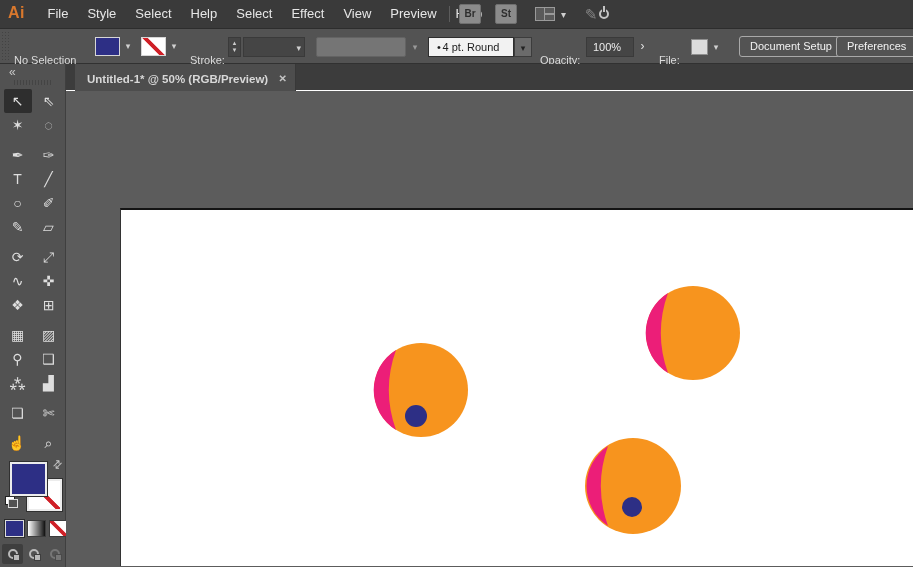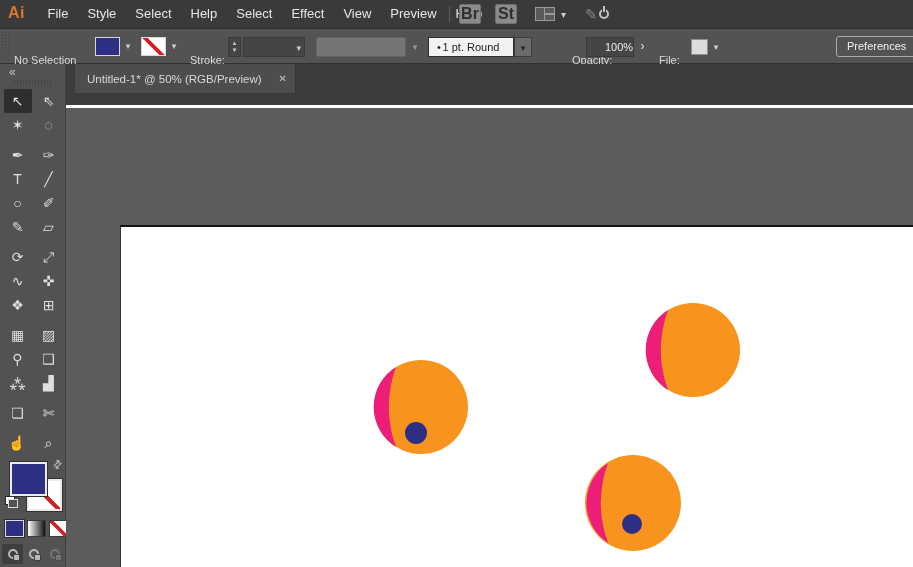--- a/index.html
+++ b/index.html
@@ -11,21 +11,21 @@
   }
 
   
   .menubar { position:relative; height:28px; background:#3a3a3a; color:#e3e3e3; }
   .ai-logo { position:absolute; left:8px; top:4px; font-size:16px; font-weight:bold; color:#d9782d; letter-spacing:.5px; }
   .menus { position:absolute; left:38px; top:0; height:28px; display:flex; align-items:center; }
   .menu-item { padding:0 9.5px; font-size:13px; color:#e6e6e6; line-height:28px; cursor:default; }
   .mb-right { position:absolute; left:440px; top:0; height:28px; display:flex; align-items:center; }
   .vsep { width:1px; height:16px; background:#5c5c5c; margin:0 9px; }
   .panel-btn { width:22px; height:20px; margin-right:14px; background:#8b8b8b; color:#2e2e2e;
-    border:1px solid #6f6f6f; border-radius:2px; font-size:16px; font-weight:bold;
+    border:1px solid #6f6f6f; border-radius:2px; font-size:10px; font-weight:bold;
     font-family:"Liberation Sans",sans-serif; line-height:18px; text-align:center; }
   .ws-icon { position:relative; width:20px; height:14px; background:#9a9a9a; margin-left:4px; }
   .ws-icon::before { content:''; position:absolute; left:1px; top:1px; width:8px; height:12px; background:#5a5a5a; }
   .ws-icon::after { content:''; position:absolute; left:10px; top:1px; width:9px; height:5px;
     background:#5a5a5a; box-shadow:0 7px 0 #5a5a5a; }
   .chev-small { font-size:10px; color:#cfcfcf; margin:0 10px 0 6px; }
   .gpu-wrap { position:relative; width:26px; height:20px; margin-left:8px; opacity:.9; }
   .gpu-brush { position:absolute; left:0; top:1px; font-size:15px; color:#8e8e8e; transform:rotate(90deg); }
   .power-icon { position:absolute; right:1px; top:5px; width:10px; height:10px; border:2px solid #d4d4d4; border-radius:50%; }
   .power-icon::after { content:''; position:absolute; top:-5px; left:50%; transform:translateX(-50%); width:2px; height:6px; background:#d4d4d4; box-shadow:0 0 0 1px #3a3a3a; }
@@ -46,21 +46,21 @@
   .dd-dark { position:absolute; left:243px; top:8px; width:62px; height:20px; background:#454545; border:1px solid #3a3a3a; }
   .dd-dark .arr { position:absolute; right:3px; top:0; line-height:20px; font-size:9px; color:#cfcfcf; }
   .brush-dd { position:absolute; left:316px; top:8px; width:90px; height:20px; background:#757575; border:1px solid #636363; border-radius:2px; }
   .brush-dd-arr { position:absolute; left:408px; top:8px; width:14px; height:20px; color:#989898; font-size:9px; text-align:center; line-height:20px; }
   .combo-white { position:absolute; left:428px; top:8px; width:86px; height:20px; background:#f2f2f2; color:#1d1d1d;
     border:1px solid #2e2e2e; line-height:18px; text-align:center; font-size:11px; }
   .combo-bullet { position:absolute; left:8px; top:0; color:#1d1d1d; }
   .combo-chev { position:absolute; left:514px; top:8px; width:18px; height:20px; background:#6b6b6b; border:1px solid #3c3c3c;
     color:#222; font-size:9px; text-align:center; line-height:20px; }
   .opacity-input { position:absolute; left:586px; top:8px; width:48px; height:20px; background:#454545; border:1px solid #3a3a3a;
-    color:#ececec; font-size:11px; line-height:18px; padding-left:18px; }
+    color:#ececec; font-size:11px; line-height:18px; padding-left:6px; }
   .flyout-btn { position:absolute; left:635px; top:8px; width:15px; height:20px; color:#e0e0e0; font-size:12px; text-align:center; line-height:18px; }
   .style-swatch { position:absolute; left:691px; top:10px; width:17px; height:16px; background:#dcdcdc; border:1px solid #8f8f8f; }
   .cb-button { position:absolute; top:7px; height:21px; background:#535353; border:1px solid #a9a9a9; border-radius:3px;
     color:#f1f1f1; font-size:11px; font-family:"Liberation Sans",sans-serif; padding:0 10px; line-height:19px; }
 
   
   .workspace { display:flex; height:503px; }
 
   
   .toolbar { position:relative; width:66px; background:#525252; border-right:1px solid #3f3f3f; flex:none; }
@@ -91,21 +91,21 @@
   .sw-none { background:#fff; background-image:linear-gradient(45deg, transparent 40%, #cf2027 44%, #cf2027 56%, transparent 60%); }
   .mode-btns { position:absolute; left:2px; top:88px; display:flex; }
   .mode-btn { width:21px; height:20px; display:flex; align-items:center; justify-content:center; border-radius:2px; }
   .mode-btn.pressed { background:#3e3e3e; }
   .mode-icon { position:relative; width:10px; height:10px; border:2px solid #b9b9b9; border-radius:50%; }
   .mode-icon::after { content:''; position:absolute; right:-3px; bottom:-3px; width:5px; height:5px; background:#b9b9b9; outline:1px solid #3e3e3e; }
   .mode-btn.dim { opacity:.35; }
 
   
   .doc-area { flex:1; display:flex; flex-direction:column; min-width:0; }
-  .tabbar { position:relative; height:44px; background:#3c3c3c; border-bottom:3px solid #ffffff; flex:none; }
+  .tabbar { position:relative; height:27px; background:#3c3c3c; border-bottom:1px solid #ffffff; flex:none;font-weight:bold; }
   .tab { position:absolute; left:9px; top:0; height:29px; width:221px; background:#4d4d4d;
     border-right:1px solid #383838; display:flex; align-items:center; padding:0 8px 0 12px; }
   .tab-title { color:#d8d8d8; font-size:11.5px; white-space:nowrap; }
   .tab-close { margin-left:auto; color:#c4c4c4; font-size:10px; padding-left:8px; }
 
   .canvas { position:relative; flex:1; background:#5c5c5c; overflow:hidden; }
   .artboard { position:absolute; left:54px; top:117px; width:794px; height:358px; background:#ffffff;
     border-top:2px solid #141414; border-left:1px solid #333; }
   .artboard svg { position:absolute; left:0; top:0; width:793px; height:356px; display:block; }
 </style>
@@ -157,32 +157,33 @@
     </span>
     <span class="dd-dark">
       <span class="arr">▾</span>
     </span>
 
     <span class="brush-dd"></span>
     <span class="brush-dd-arr">▾</span>
 
     <span class="combo-white">
       <span class="combo-bullet">•</span>
-      <span>1 pt. Round</span>
+      <span>4 pt. Round</span>
     </span>
     <span class="combo-chev">▾</span>
 
-    <span class="cb-label dotted-u" style="left:572px">Opacity:</span>
+    <span class="cb-label dotted-u" style="left:540px">Opacity:</span>
     <span class="opacity-input">100%</span>
     <span class="flyout-btn">›</span>
 
     <span class="cb-label dotted-u" style="left:659px">File:</span>
     <span class="style-swatch"></span>
     <span class="chev-btn" style="left:709px; top:9px">▾</span>
 
+    <button class="cb-button" style="left:739px">Document Setup</button>
     <button class="cb-button" style="left:836px">Preferences</button>
   </div>
 
   <div class="workspace">
 
     <aside class="toolbar">
       <span class="tb-collapse">«</span>
       <span class="tb-grip"></span>
       <div class="tools">
           <div class="tool-row">

